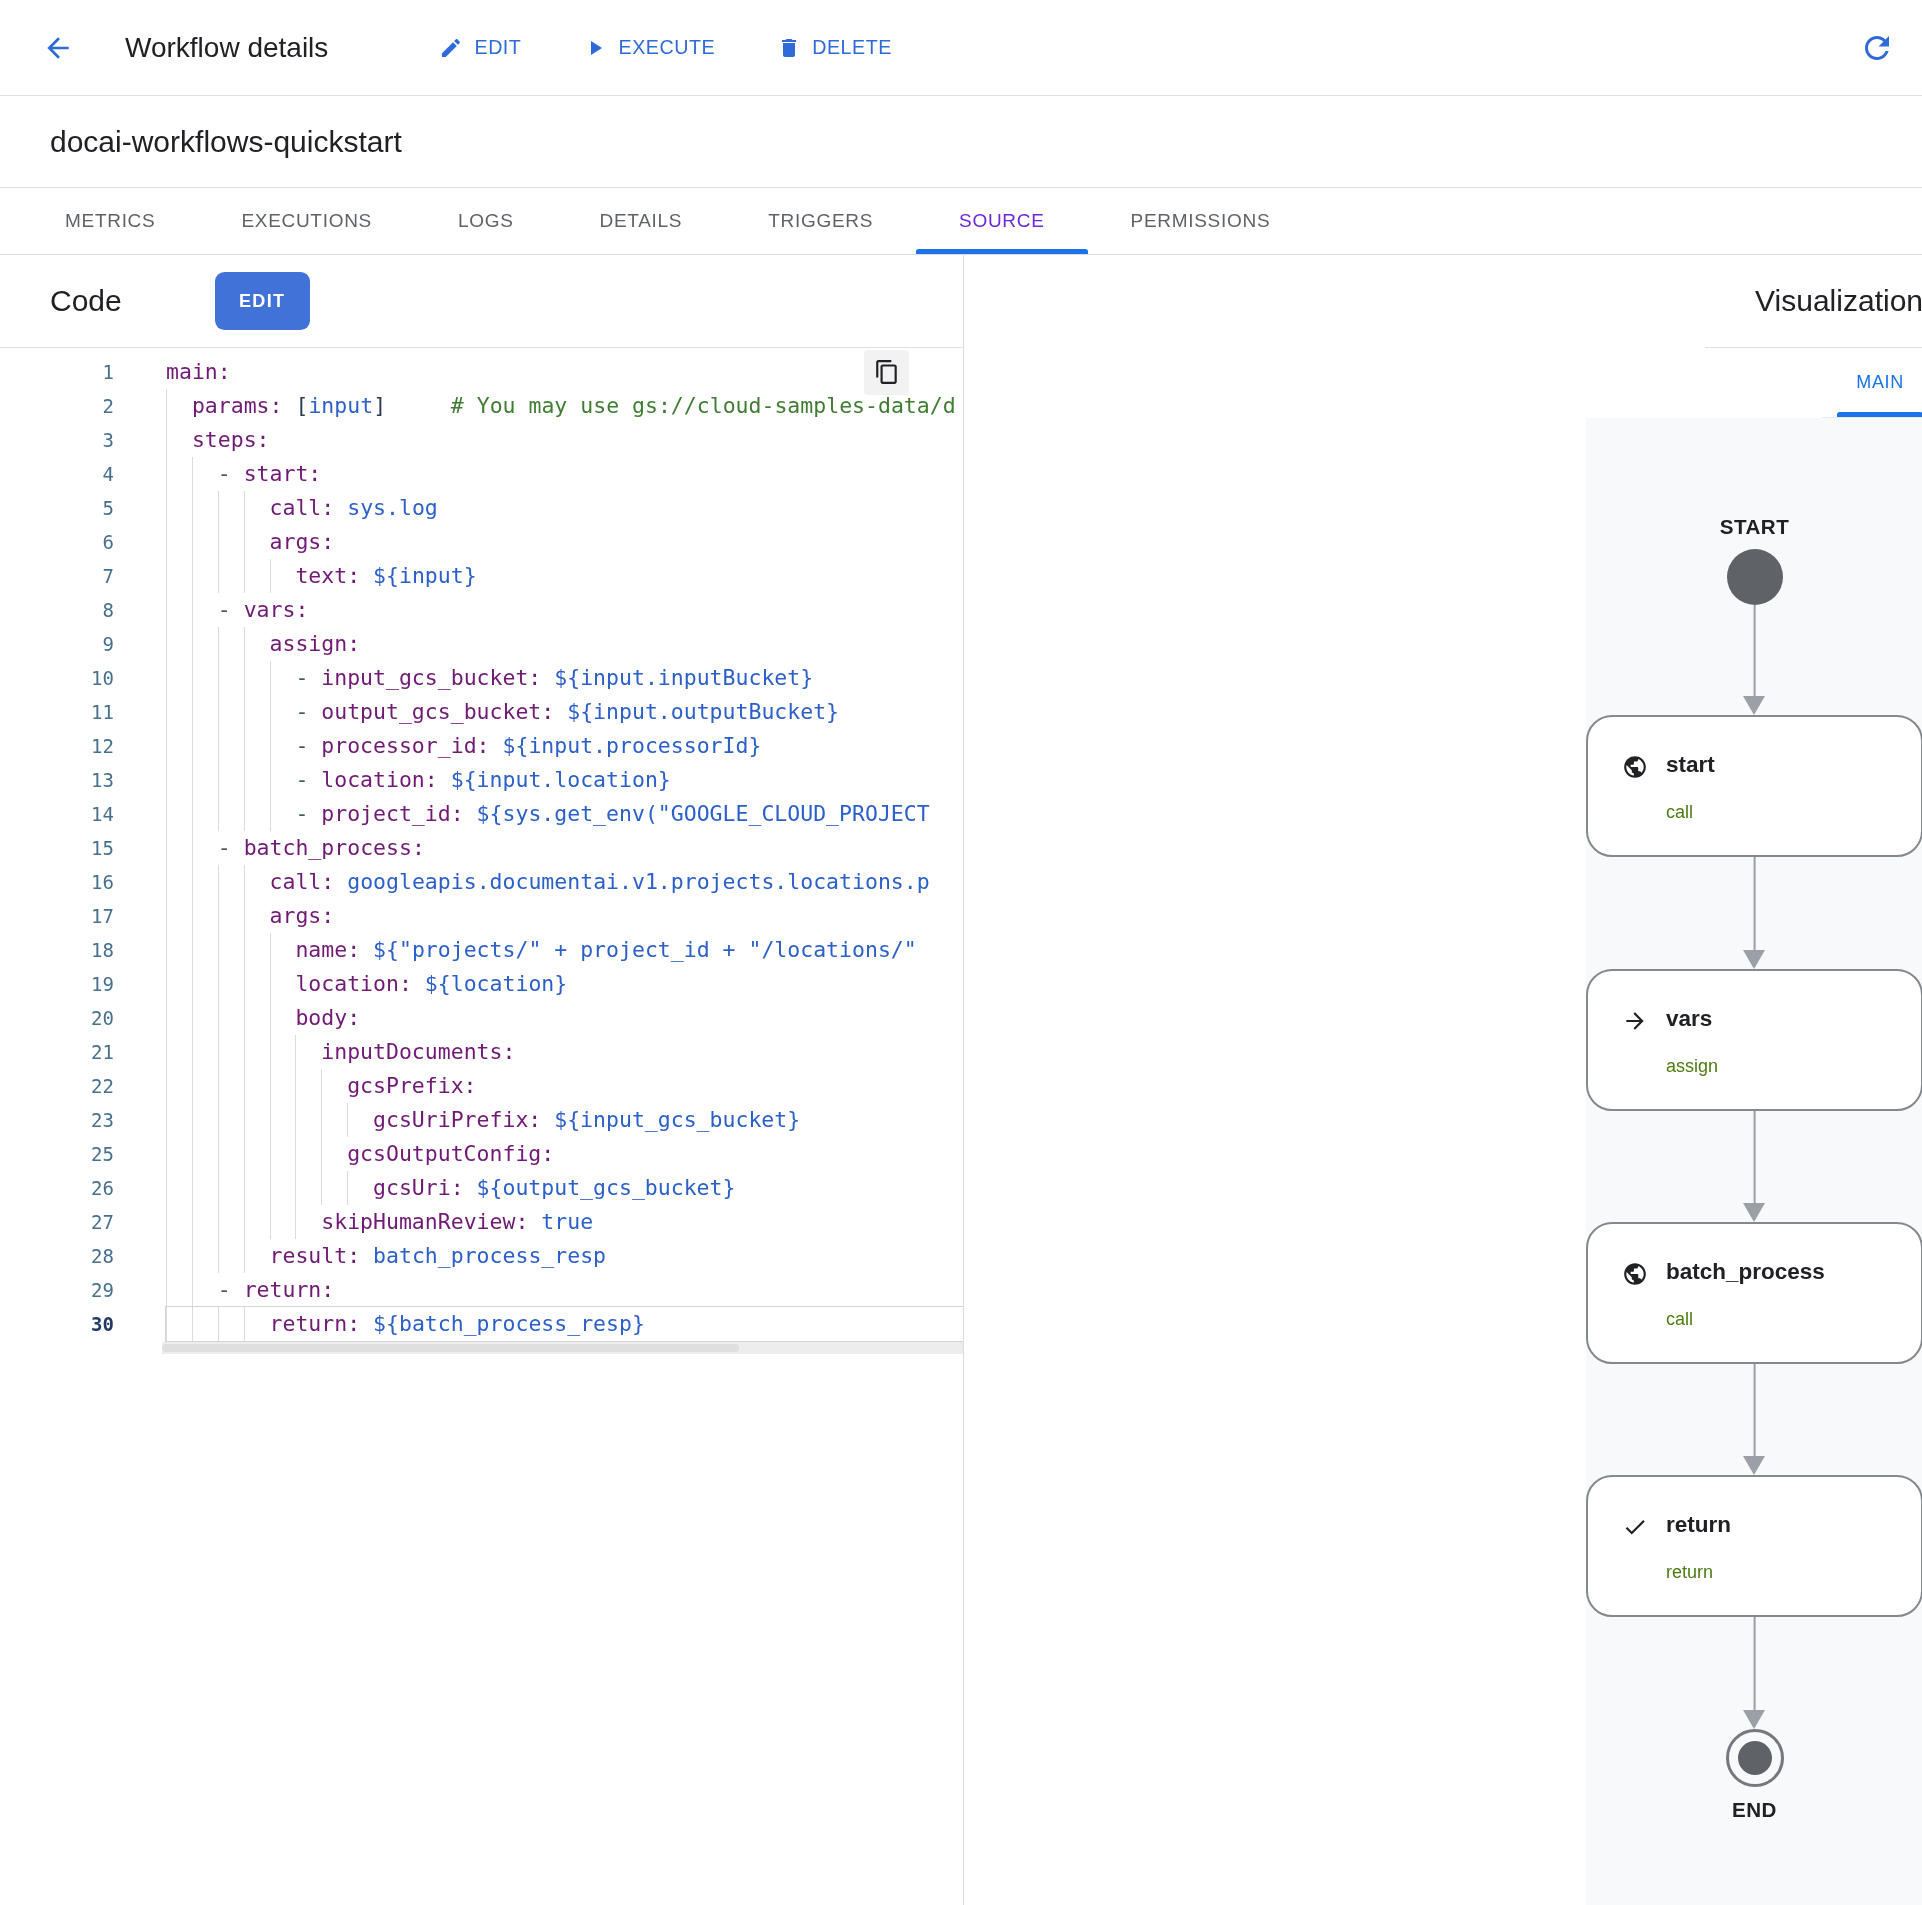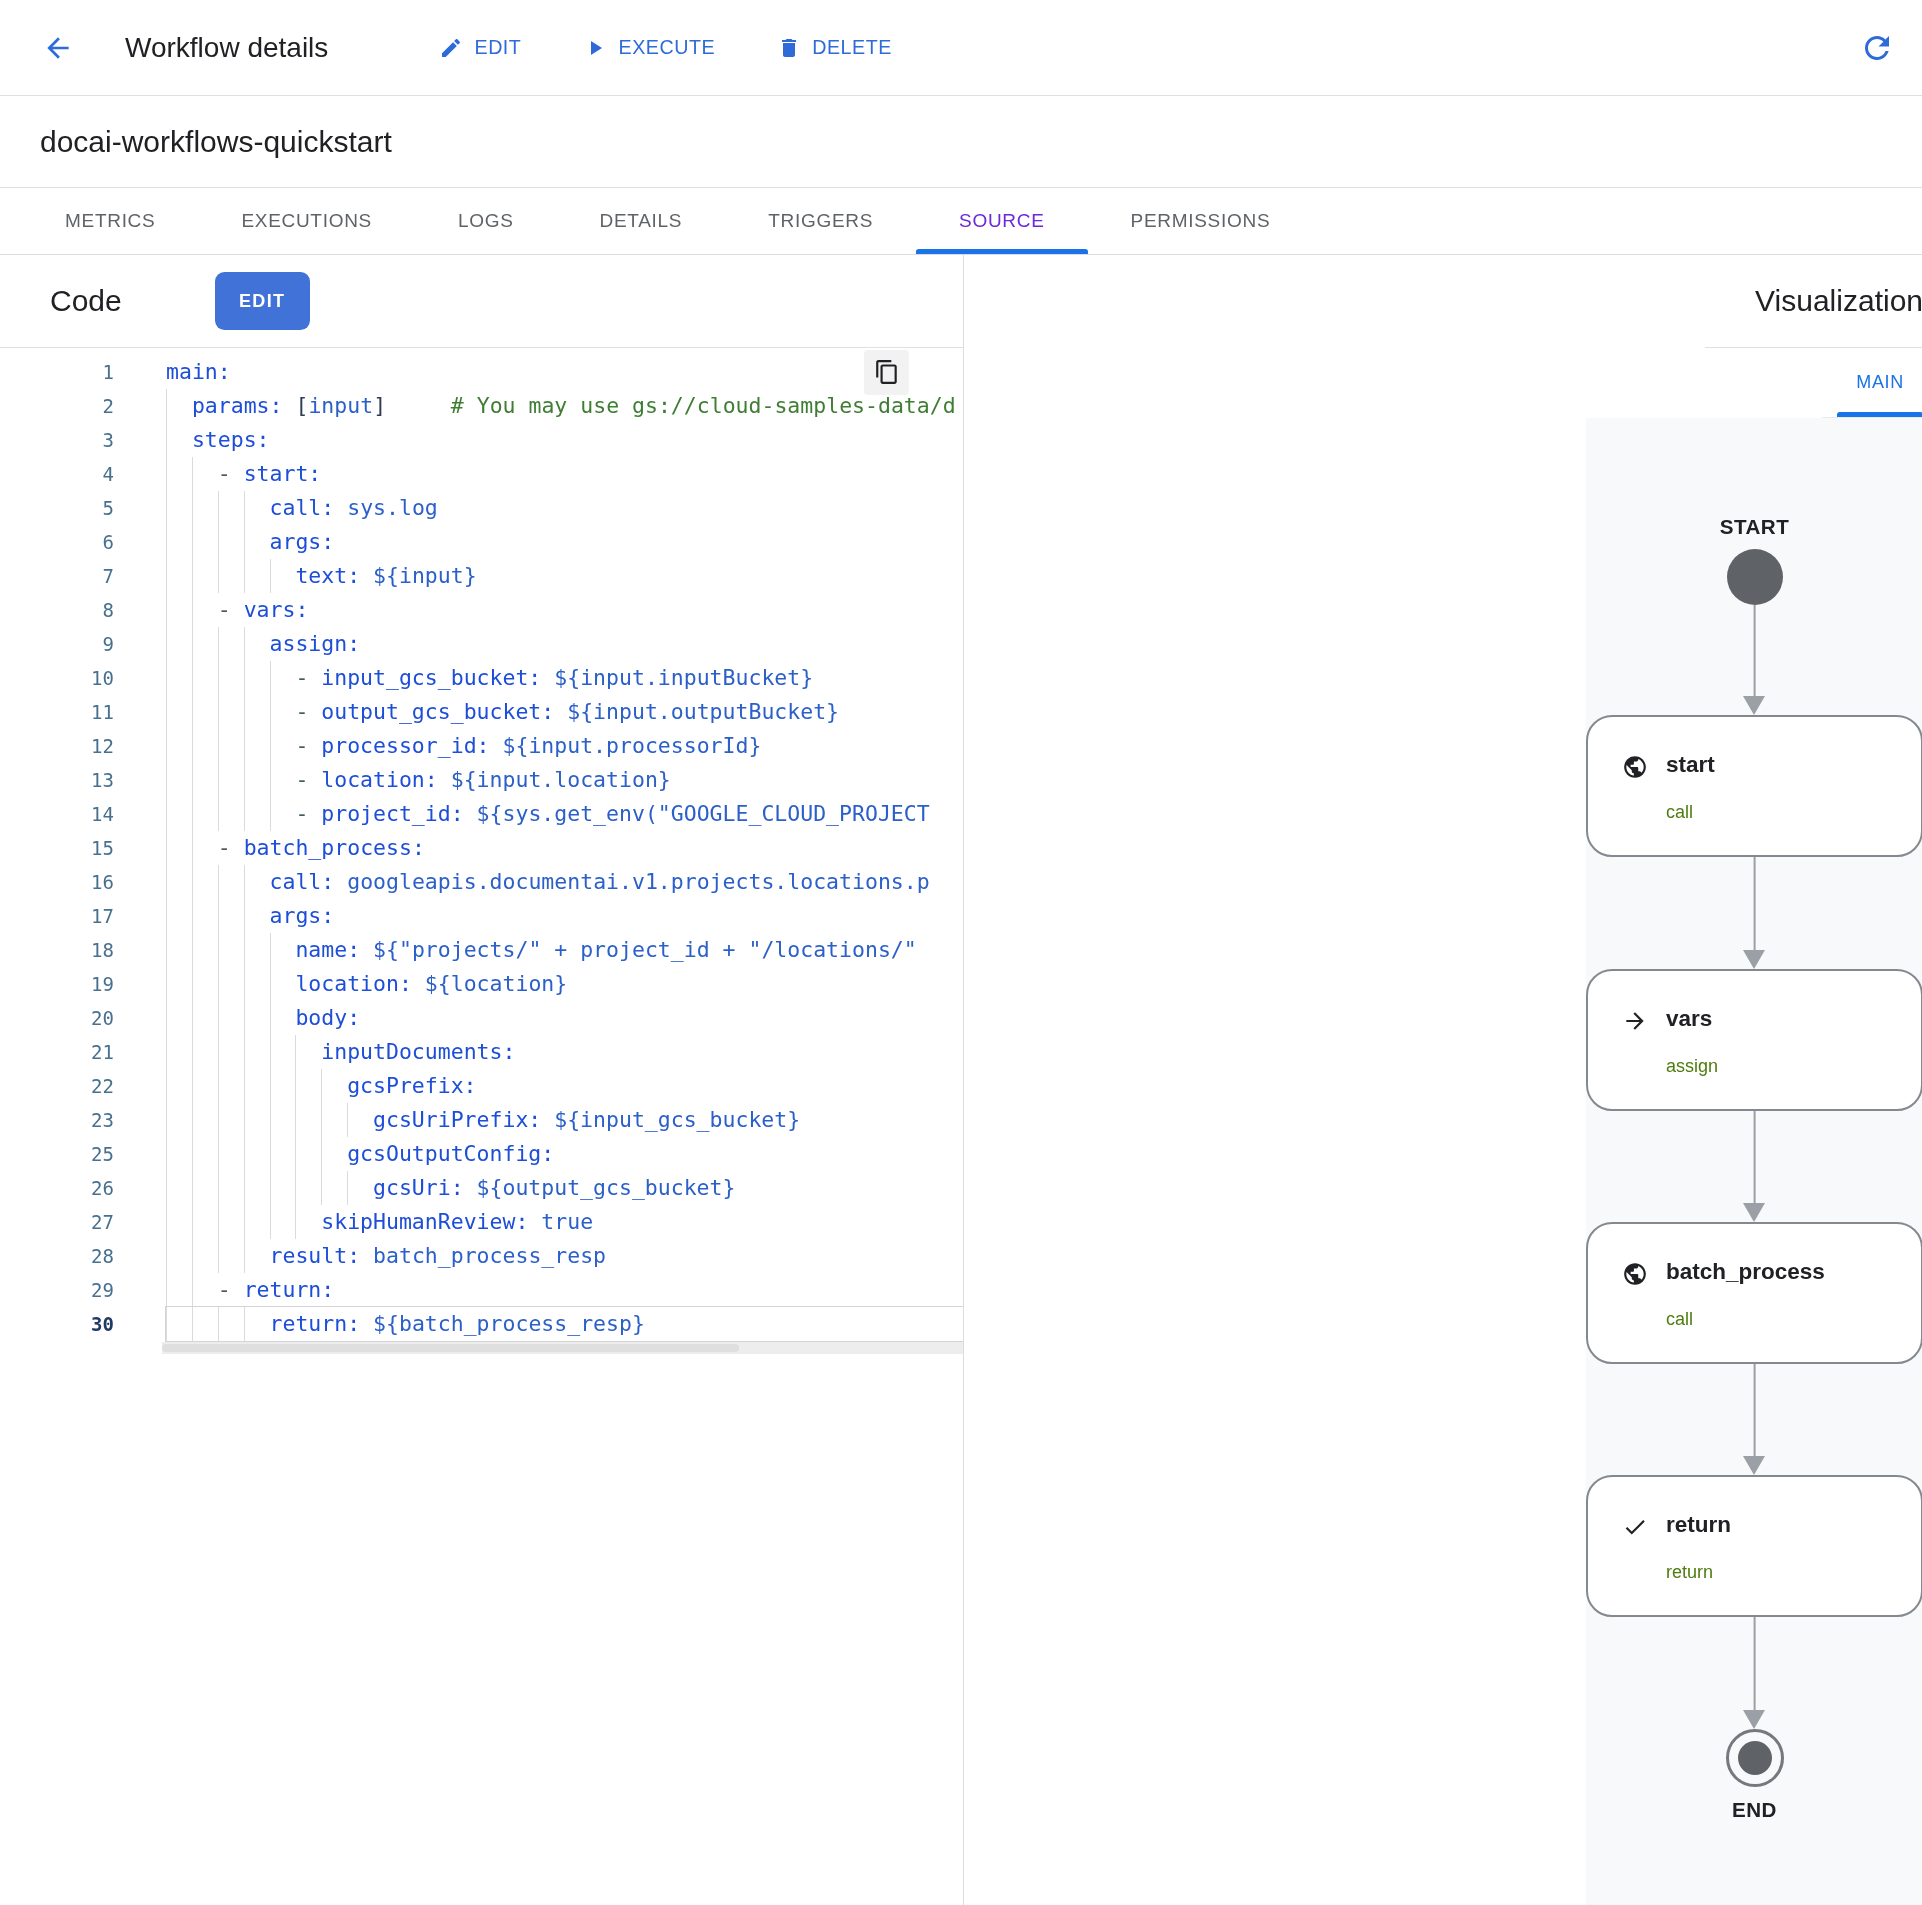--- a/index.html
+++ b/index.html
@@ -12,21 +12,21 @@
   .back-btn { width:32px; height:32px; border:none; background:none; cursor:pointer; margin-right:51px;
               display:flex; align-items:center; justify-content:center; }
   .topbar-title { font-size:28px; color:#202124; }
   .topbar-actions { display:flex; margin-left:111px; gap:62px; }
   .action-btn { display:flex; align-items:center; gap:11.2px; border:none; background:none; cursor:pointer;
                 color:#2e6bd8; font-size:19.7px; font-weight:500; letter-spacing:0.5px; font-family:inherit; }
   .refresh-btn { margin-left:auto; border:none; background:none; cursor:pointer; width:37px; height:37px;
                  display:flex; align-items:center; justify-content:center; }
 
   
-  .name-row { height:92px; border-bottom:0.9px solid #e0e0e0; display:flex; align-items:center; padding-left:40px; }
+  .name-row { height:92px; border-bottom:0.9px solid #e0e0e0; display:flex; align-items:center; padding-left:50px; }
   .workflow-name { font-size:30px; color:#202124; }
 
   
   .tabsbar { height:67px; border-bottom:0.9px solid #dadce0; display:flex; align-items:stretch; padding-left:22px; }
   .tab { padding:0 43px; display:flex; align-items:center; font-size:19px; font-weight:500;
          color:#5f6368; letter-spacing:0.7px; position:relative; cursor:pointer; }
   .tab.active { color:#6d28d9; }
   .tab.active::after { content:""; position:absolute; left:0; right:0; bottom:0; height:4.7px;
                        background:#1a73e8; border-radius:2.8px 2.8px 0 0; }
 
@@ -45,21 +45,21 @@
   .code-area { position:relative; flex:1; overflow:hidden; padding-top:6.6px; background:#fff; }
   .copy-btn { position:absolute; top:1.9px; right:54px; width:45px; height:45px; background:#f2f2f2;
               border:none; border-radius:3.7px; display:flex; align-items:center; justify-content:center; cursor:pointer; }
   .code-line { display:flex; height:34px; line-height:34px; white-space:pre;
                font-family:"DejaVu Sans Mono","Liberation Mono",monospace; font-size:21.5px; }
   .ln { flex:0 0 114px; text-align:right; color:#47708e; font-size:19px; }
   .lbody { margin-left:52px; flex:1; }
   .code-line.active .ln { color:#1f3a63; font-weight:700; }
   .code-line.active .lbody { outline:0.9px solid #d4d4d4; outline-offset:-0.9px; }
   .g { display:inline-block; width:2ch; height:34px; border-left:0.9px solid #d8dce0; vertical-align:top; }
-  .tk-k { color:#1d4ed8;margin-top:13px; }
+  .tk-k { color:#701a75;margin-top:13px; }
   .tk-d { color:#455a64; }
   .tk-v { color:#2b5fc9; }
   .tk-b { color:#2e3b55; }
   .tk-c { color:#3e7d32; }
   .hscroll { margin-left:162px; margin-top:1.9px; height:11.2px; background:#ededed; position:relative; }
   .hscroll-thumb { position:absolute; left:0; top:1.9px; height:7.5px; width:72%; background:#dfdfdf; border-radius:3.7px; }
 
   
   .viz-tabsbar { height:70px; flex:0 0 70px; border-bottom:0.9px solid #e8eaed; display:flex; padding-left:15px; }
   .viz-tab { padding:0 19px; display:flex; align-items:center; color:#1a73e8; font-size:18px; font-weight:500;

